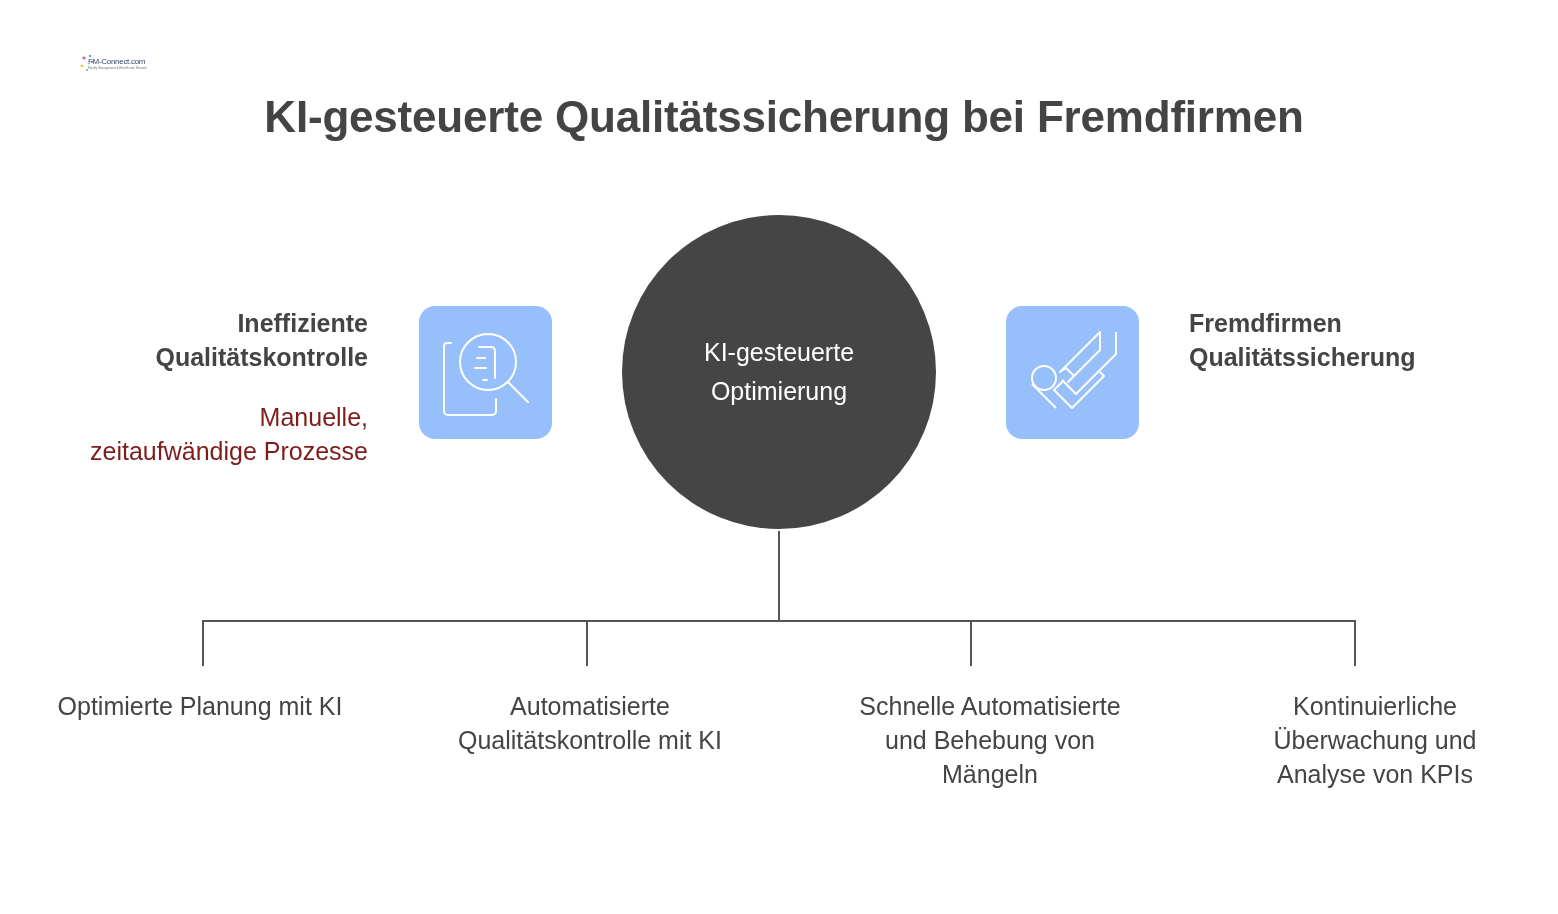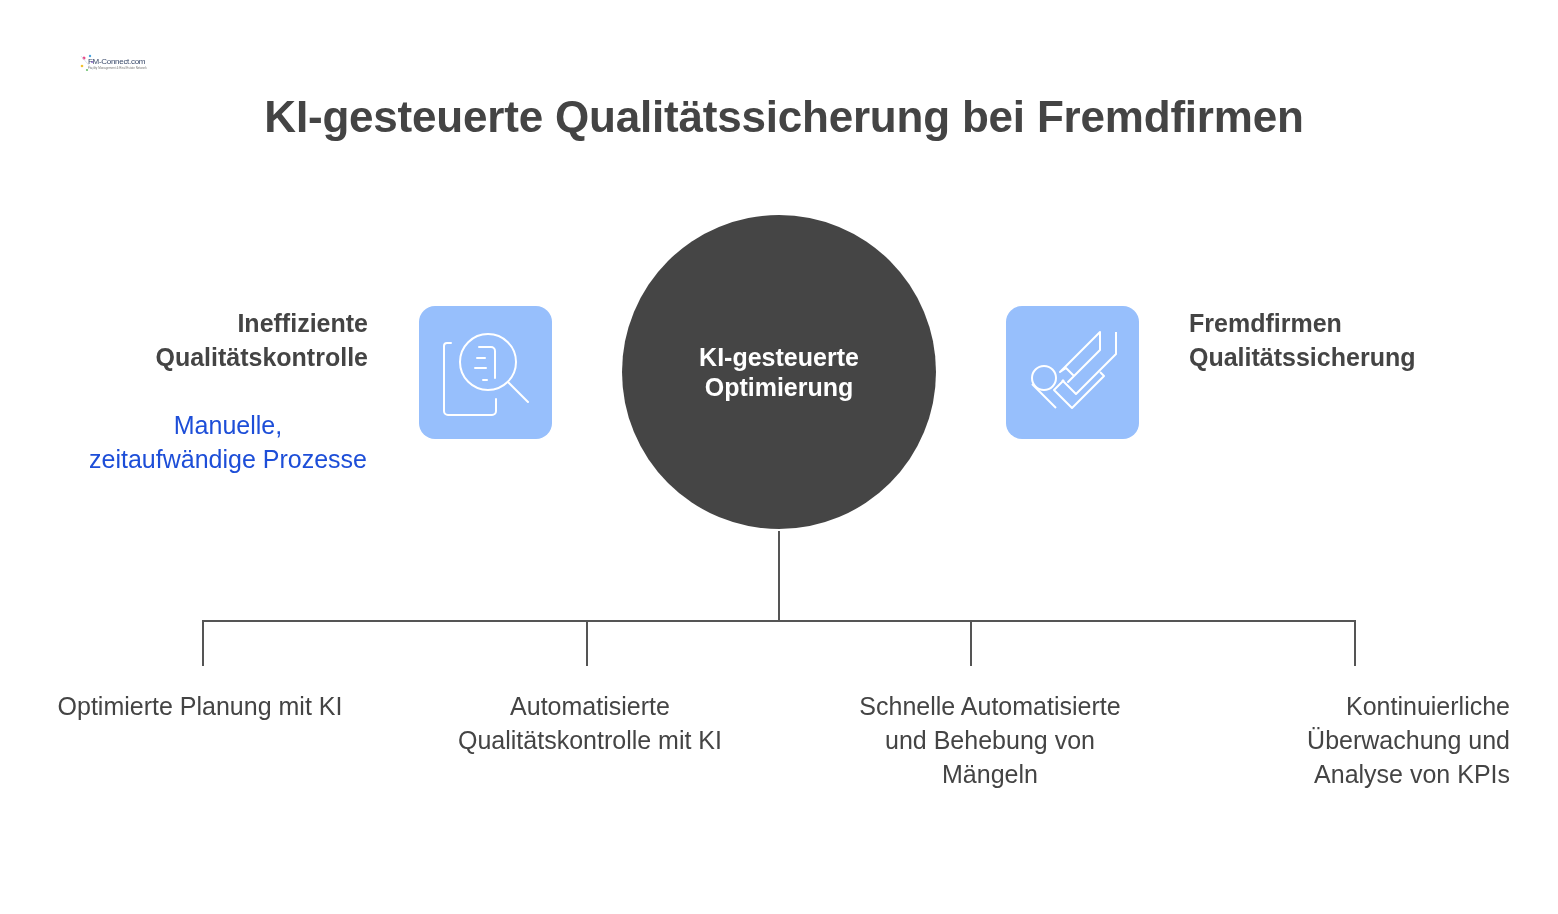--- a/index.html
+++ b/index.html
@@ -60,22 +60,22 @@
       border-radius: 50%;
       background: #454545;
       display: flex;
       align-items: center;
       justify-content: center;
       text-align: center;
     }
     .center-label {
       color: #ffffff;
       font-size: 25px;
-      font-weight: bold;
-      line-height: 30px;
+      font-weight: normal;
+      line-height: 39px;
       width: 220px;
     }
     .icon-box {
       position: absolute;
       width: 133px;
       height: 133px;
       border-radius: 16px;
       background: #97bffc;
       display: flex;
       align-items: center;
@@ -98,24 +98,23 @@
       top: 306px;
       text-align: left;
       width: 320px;
     }
     .side-heading {
       font-weight: bold;
       line-height: 34px;
       color: #444;
     }
     .side-desc {
-      margin-top: 34px;
+      margin-top: 26px;
       line-height: 34px;
-      color: #1d4ed8;
-      text-align: center;
+      color: #7f1d1d;
     }
     .side-block.left .side-desc {
       padding-right: 0;
     }
     svg.connectors {
       position: absolute;
       left: 0;
       top: 0;
       width: 1558px;
       height: 914px;
@@ -125,21 +124,21 @@
       position: absolute;
       top: 689px;
       font-size: 25px;
       line-height: 34px;
       text-align: center;
       color: #444;
     }
     .branch.b1 { left: 50px; width: 300px; }
     .branch.b2 { left: 440px; width: 300px; }
     .branch.b3 { left: 845px; width: 290px; }
-    .branch.b4 { left: 1240px; width: 270px; text-align: right; }
+    .branch.b4 { left: 1240px; width: 270px; }
   </style>
 </head>
 <body>
 
 <div class="logo">
   <svg width="20" height="28" viewBox="0 0 20 28" style="position:absolute;left:0;top:0;">
     <circle cx="6" cy="8" r="1.5" fill="#e94b8a"></circle>
     <circle cx="12" cy="6" r="1.2" fill="#4aa3e0"></circle>
     <circle cx="4" cy="16" r="1.3" fill="#f2c230"></circle>
     <circle cx="9" cy="20" r="1.1" fill="#6cc070"></circle>

